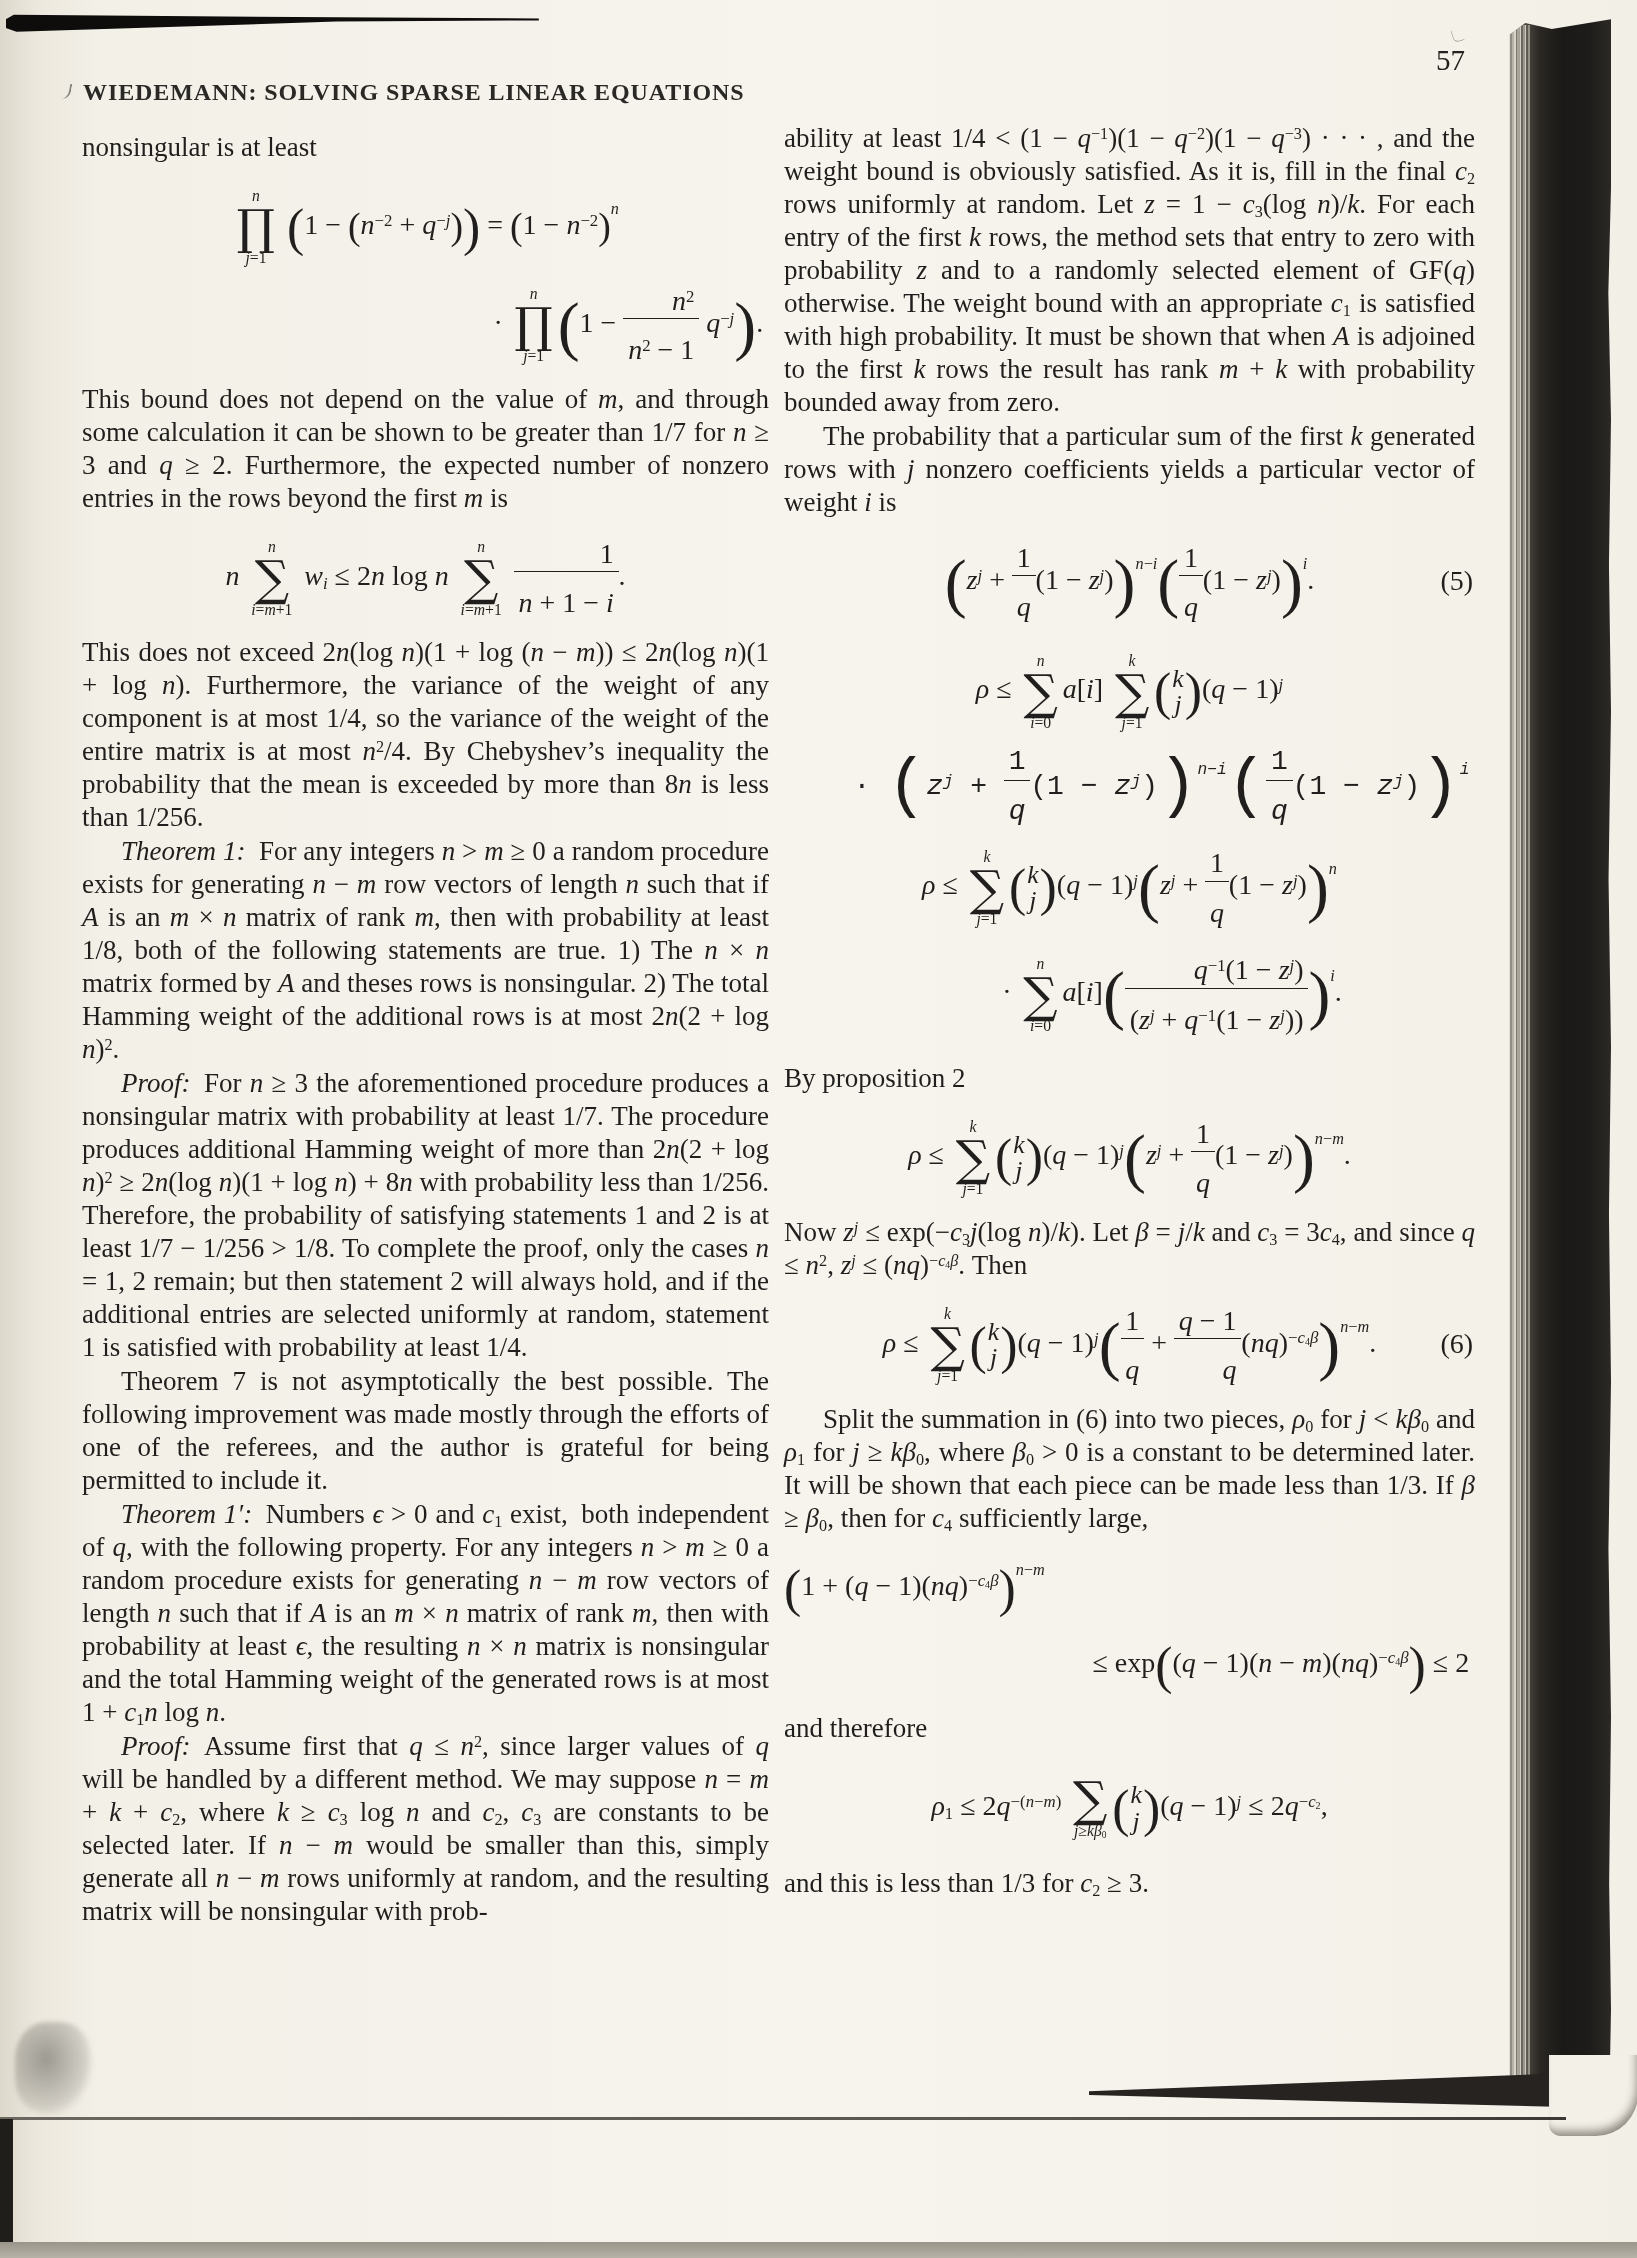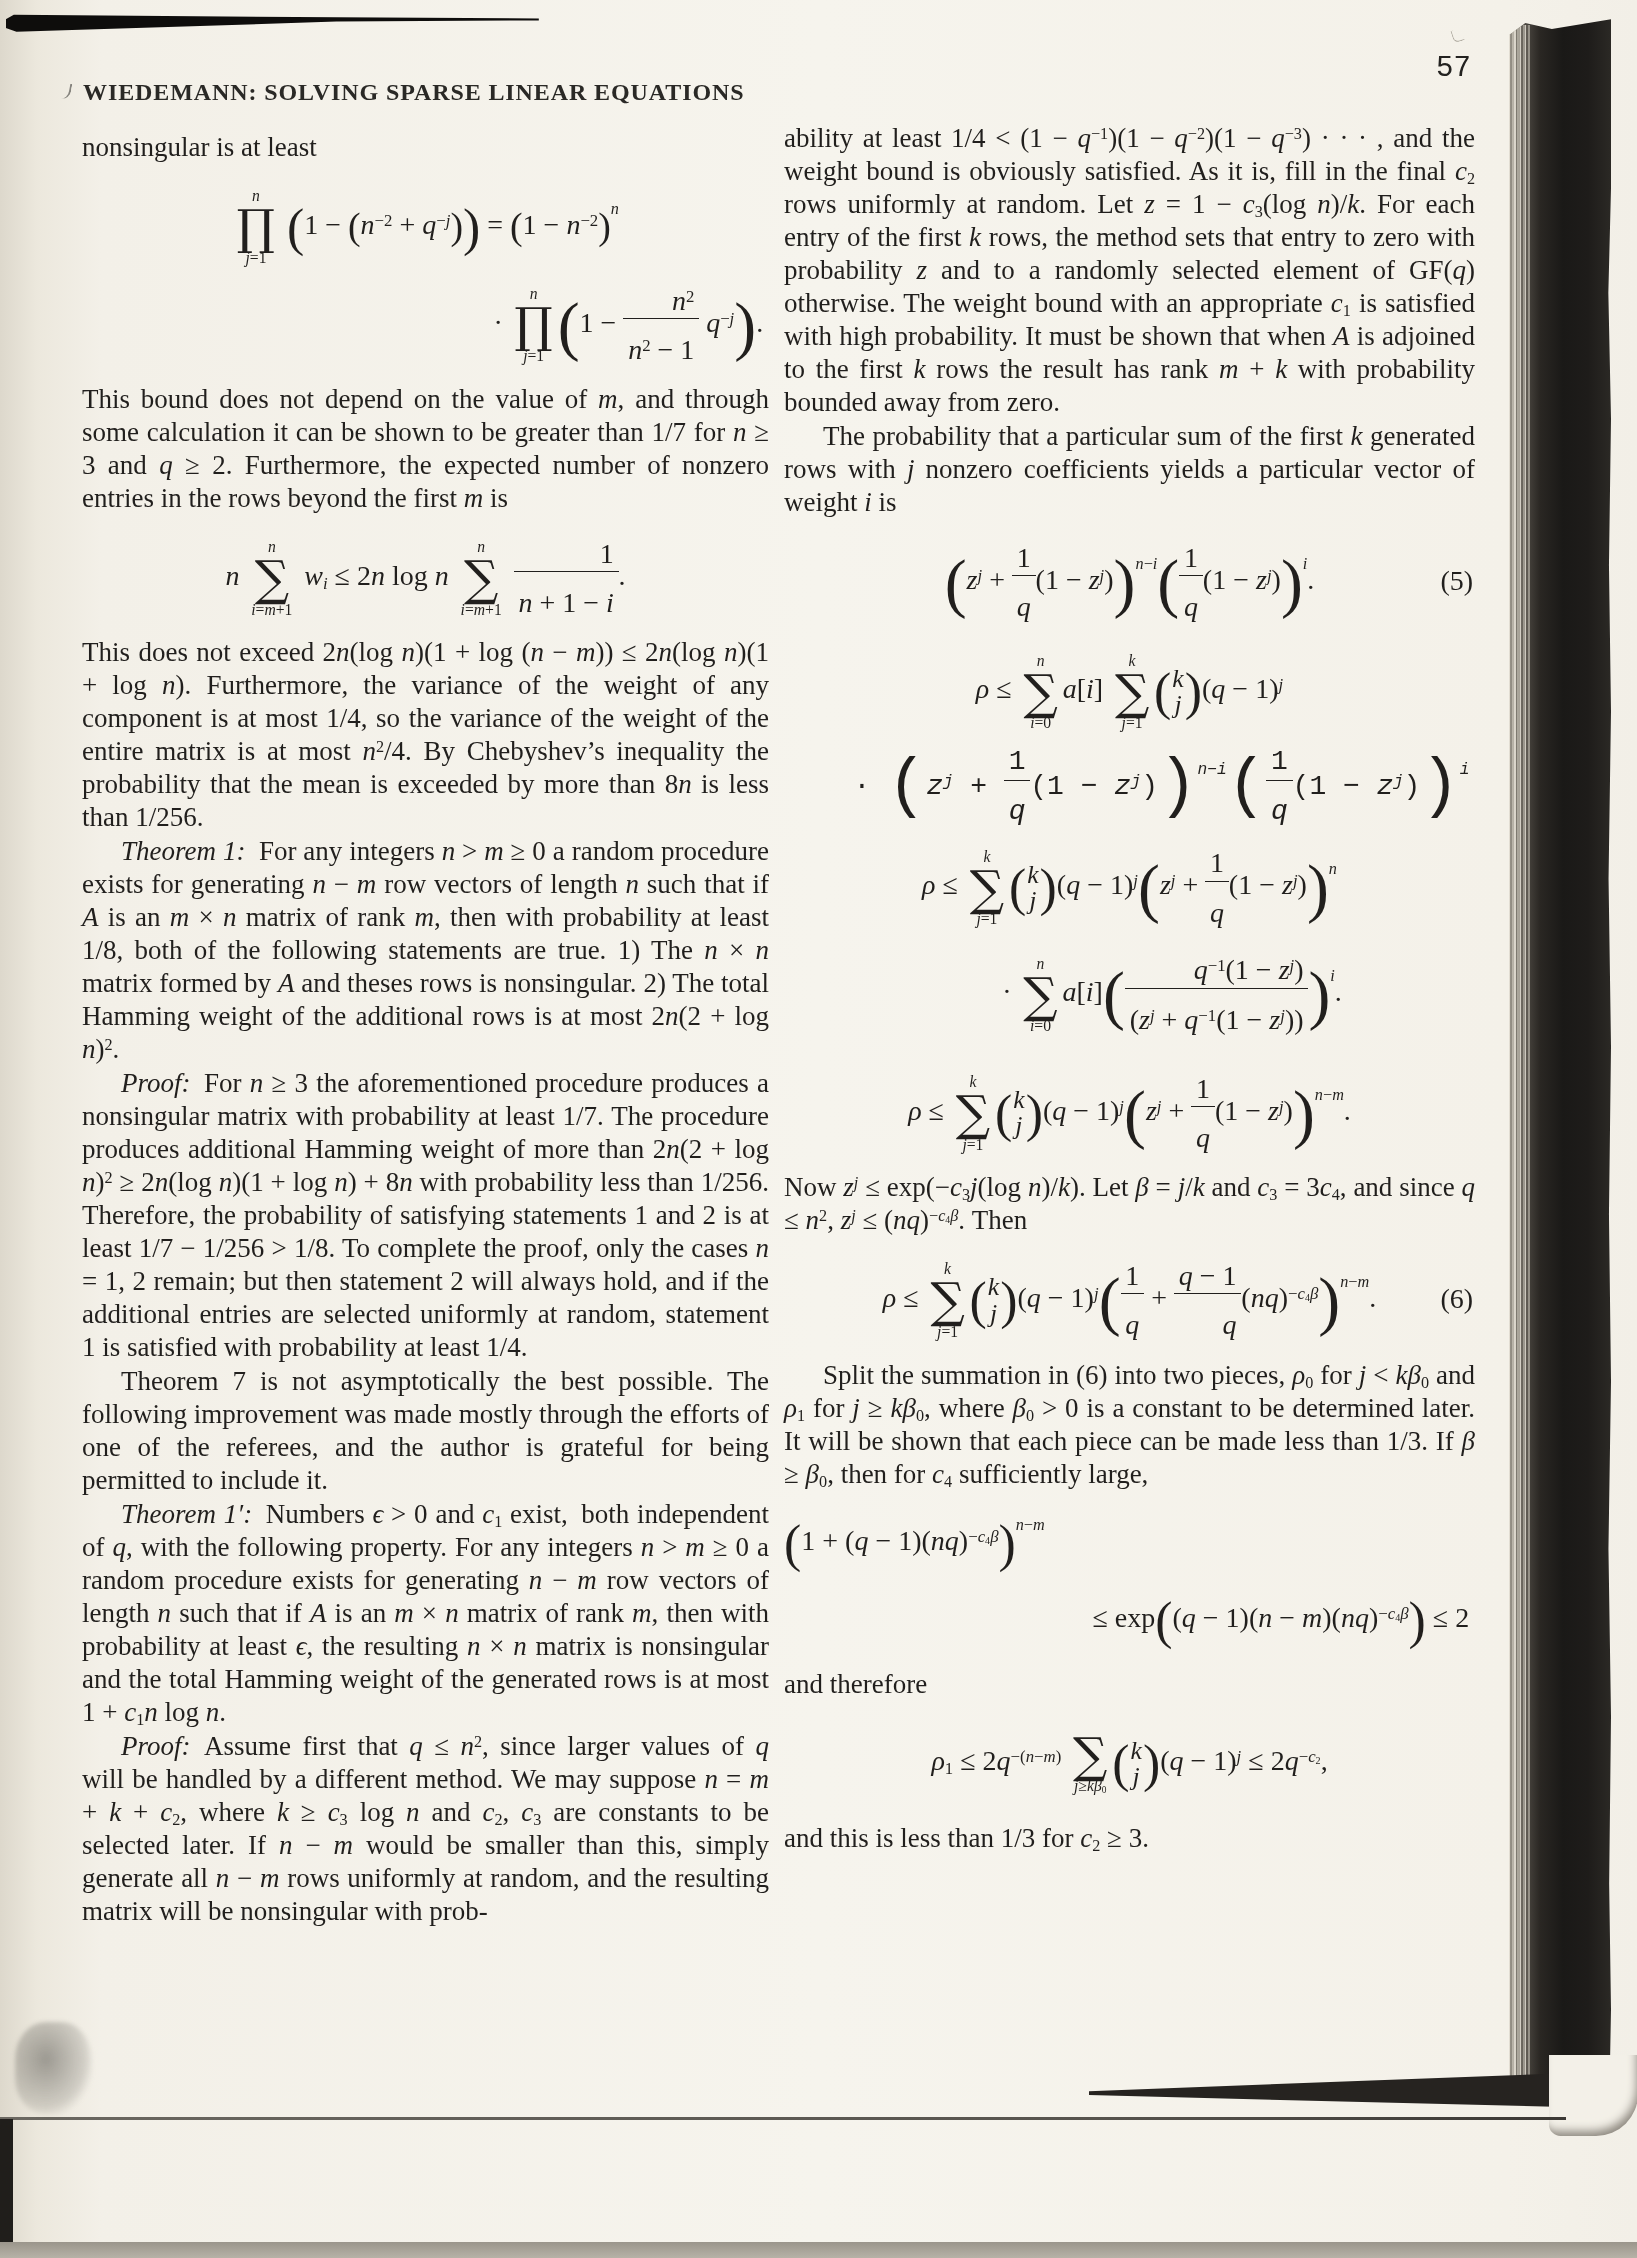--- a/index.html
+++ b/index.html
@@ -26,21 +26,21 @@
     border-radius:0 0 42px 11.6px;box-shadow:inset -3.9px -7.7px 9.7px -2.9px #8d887f;}
   .bottom-edge-line{position:absolute;left:0;top:2117px;width:1566px;height:2.9px;
     background:linear-gradient(90deg,#6b6861 0,#57544e 70%,#3c3935 100%);}
   .left-bottom-bar{position:absolute;left:0;top:2119px;width:12.6px;height:139px;background:#201e1b;}
   .bottom-band{position:absolute;left:0;top:2242px;width:100%;height:16.4px;
     background:linear-gradient(#9a958b,#b7b2a7);}
   .smudge{position:absolute;left:15.4px;top:2022px;width:77px;height:93px;border-radius:40%;
     background:radial-gradient(ellipse at 40% 40%,rgba(90,88,82,.55),rgba(120,117,110,.25) 60%,transparent 75%);filter:blur(1.9px);}
   
   .running-head{position:absolute;left:83px;top:79px;font-size:24px;letter-spacing:0.9px;color:#2a2926;font-weight:bold;font-stretch:normal;}
-  .page-number{position:absolute;left:1436px;top:52px;font-size:29px;color:#232220;font-family:Liberation Mono, monospace;}
+  .page-number{position:absolute;left:1436px;top:44px;font-size:29px;color:#232220;}
   
   .col{position:absolute;width:687px;font-size:27px;line-height:33px;text-align:justify;color:#211f1d;}
   .col-left{left:82px;top:131px;}
   .col-right{left:784px;top:122px;width:691px;}
   .para{margin:0;}
   .ind{text-indent:39px;}
   .sp{margin-top:1px;}
   
   .eq{margin:11.6px 0;position:relative;font-size:28px;}
   .eql{white-space:nowrap;}
@@ -144,20 +144,21 @@
           </span><span class="p2">(</span><span class="bn">
             <span><i>k</i></span>
             <span><i>j</i></span>
           </span><span class="p2">)</span>(<i>q</i> − 1)<sup><i>j</i></sup><span class="p3">(</span><i>z</i><sup><i>j</i></sup> + <span class="fr"><span class="fn">1</span><span class="fd"><i>q</i></span></span>(1 − <i>z</i><sup><i>j</i></sup>)<span class="p3">)</span><sup class="sx"><i>n</i></sup></div>
       <div class="eql h3 c ml2">· <span class="op">
             <span class="ol"><i>n</i></span>
             <span class="os">∑</span>
             <span class="ol"><i>i</i>=0</span>
           </span><i>a</i>[<i>i</i>]<span class="p3">(</span><span class="fr"><span class="fn"><i>q</i><sup>−1</sup>(1 − <i>z</i><sup><i>j</i></sup>)</span><span class="fd">(<i>z</i><sup><i>j</i></sup> + <i>q</i><sup>−1</sup>(1 − <i>z</i><sup><i>j</i></sup>))</span></span><span class="p3">)</span><sup class="sx"><i>i</i></sup>.</div>
     </div>
+    <p class="para">By proposition 2</p>
     <div class="eq">
       <div class="eql h2 c"><i>ρ</i> ≤ <span class="op">
             <span class="ol"><i>k</i></span>
             <span class="os">∑</span>
             <span class="ol"><i>j</i>=1</span>
           </span><span class="p2">(</span><span class="bn">
             <span><i>k</i></span>
             <span><i>j</i></span>
           </span><span class="p2">)</span>(<i>q</i> − 1)<sup><i>j</i></sup><span class="p3">(</span><i>z</i><sup><i>j</i></sup> + <span class="fr"><span class="fn">1</span><span class="fd"><i>q</i></span></span>(1 − <i>z</i><sup><i>j</i></sup>)<span class="p3">)</span><sup class="sx"><i>n</i>−<i>m</i></sup>.</div>
     </div>

